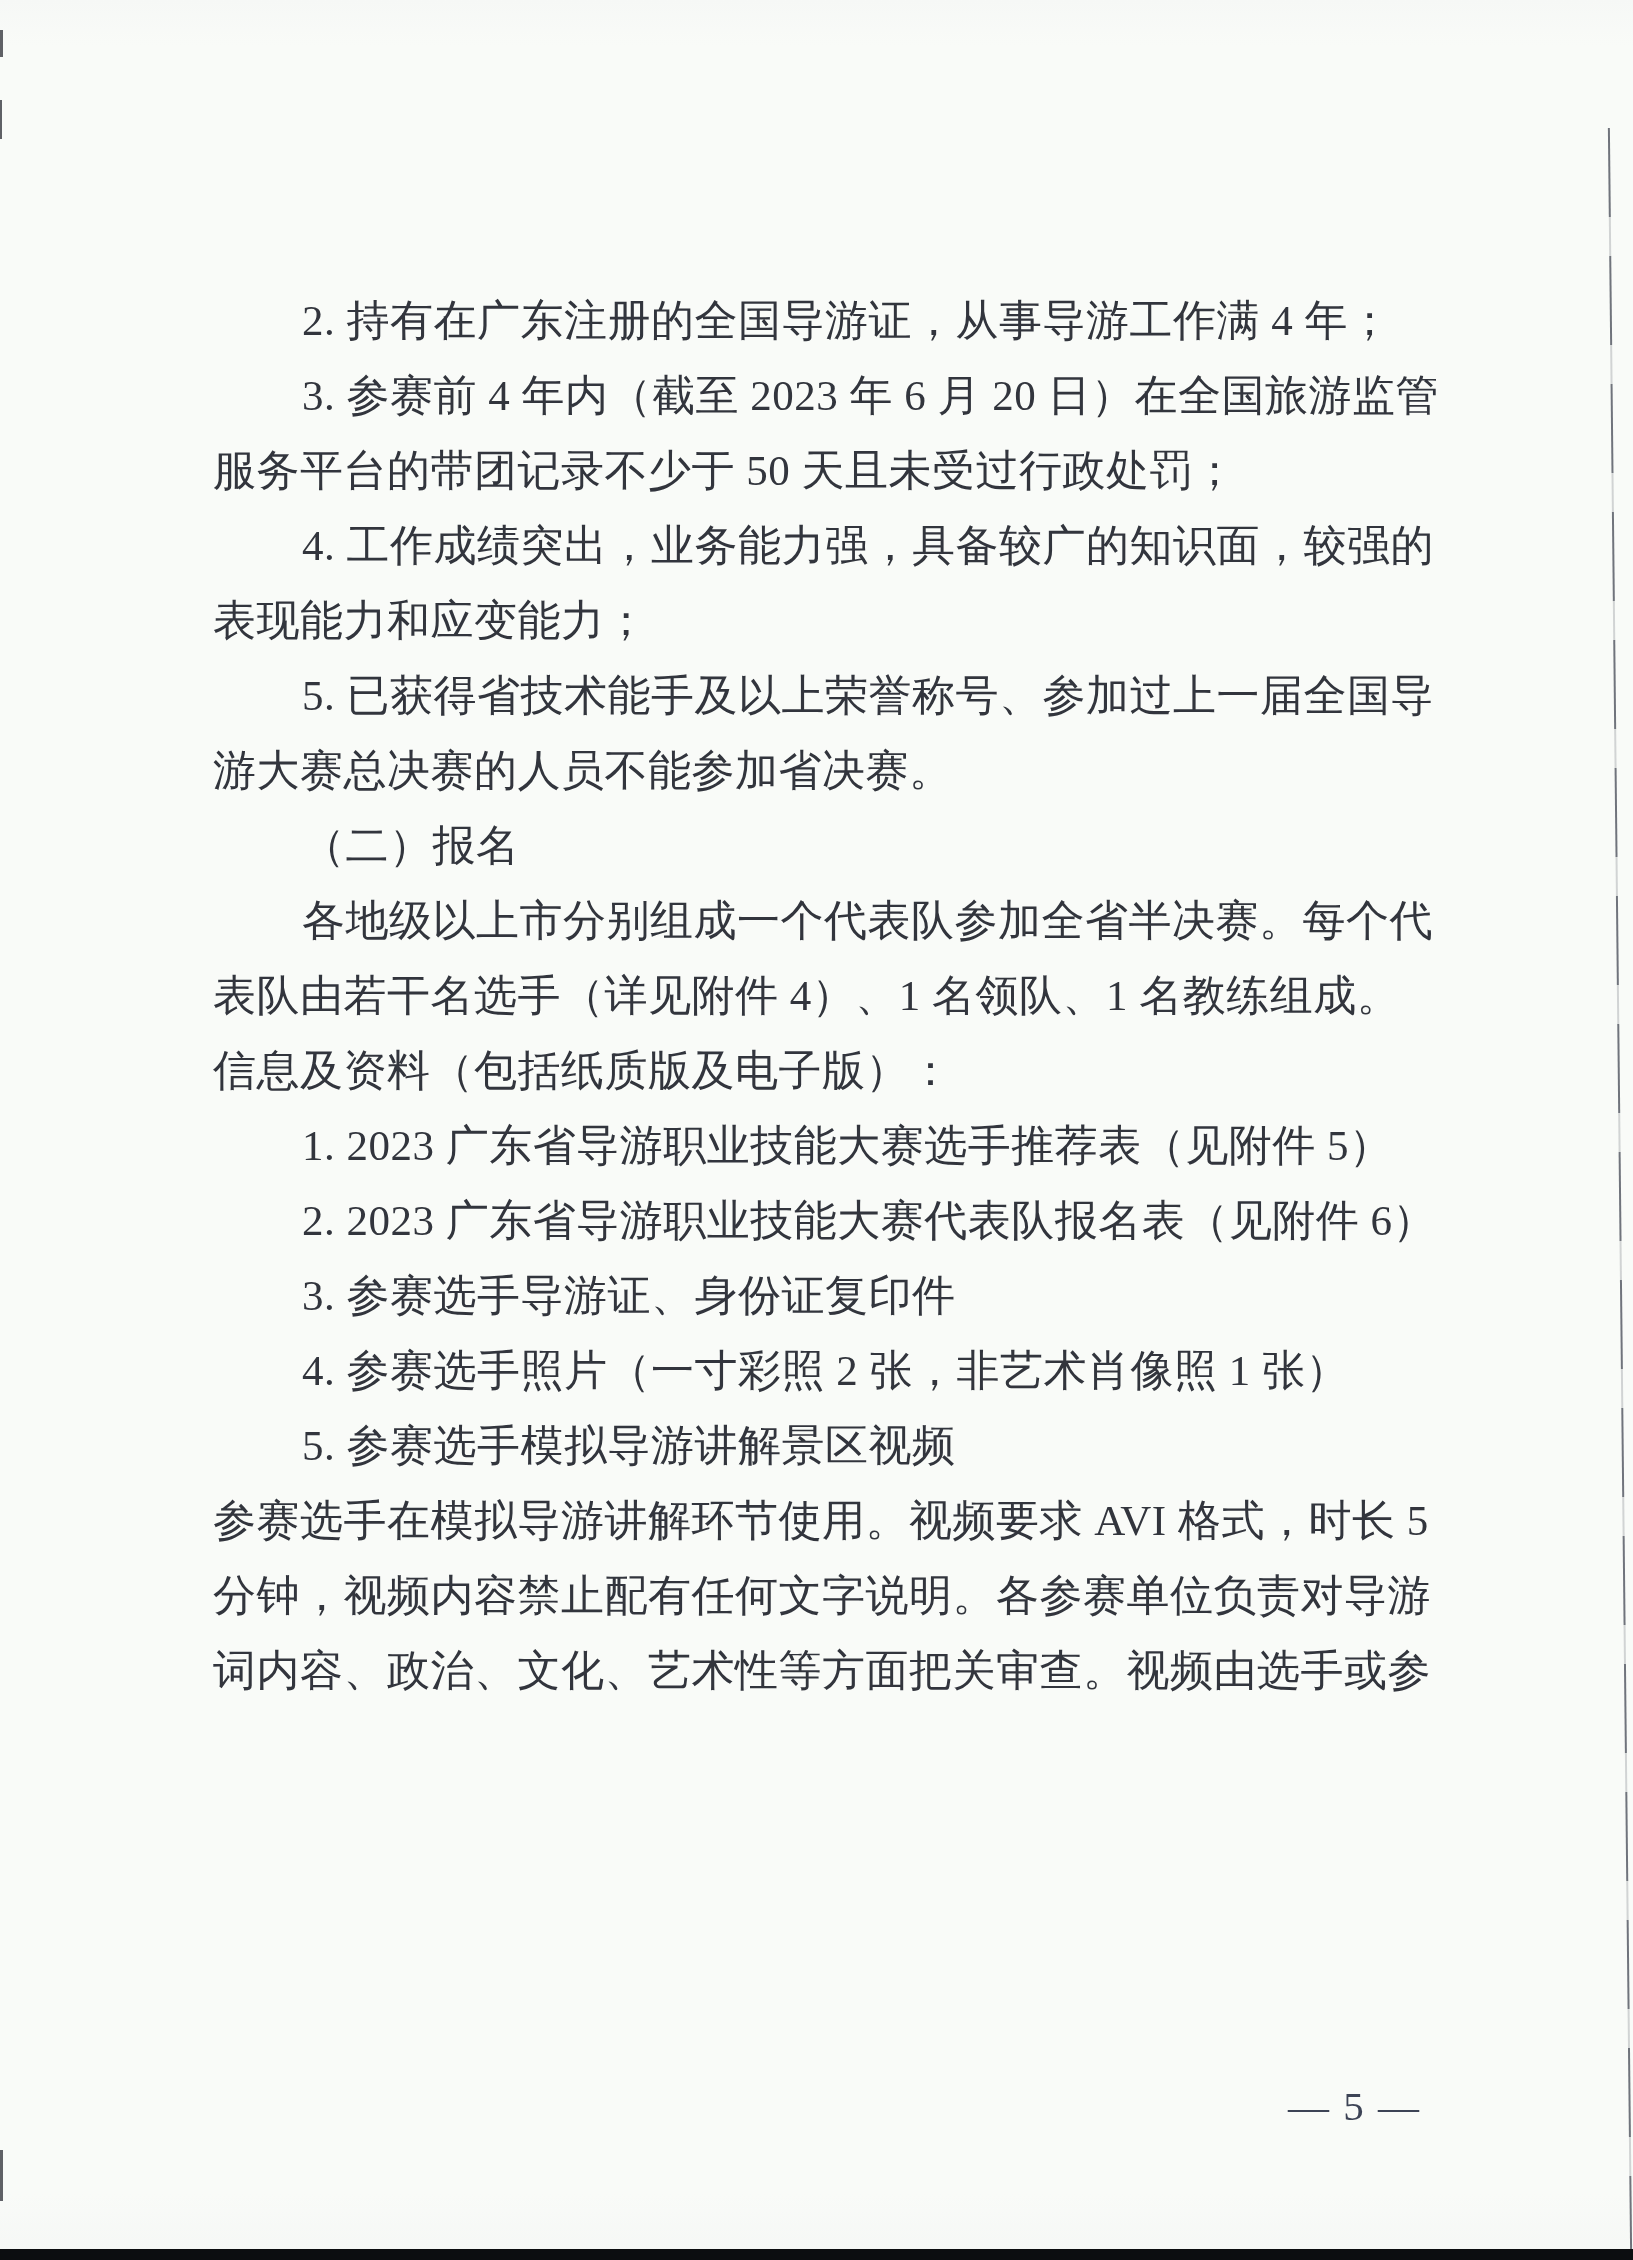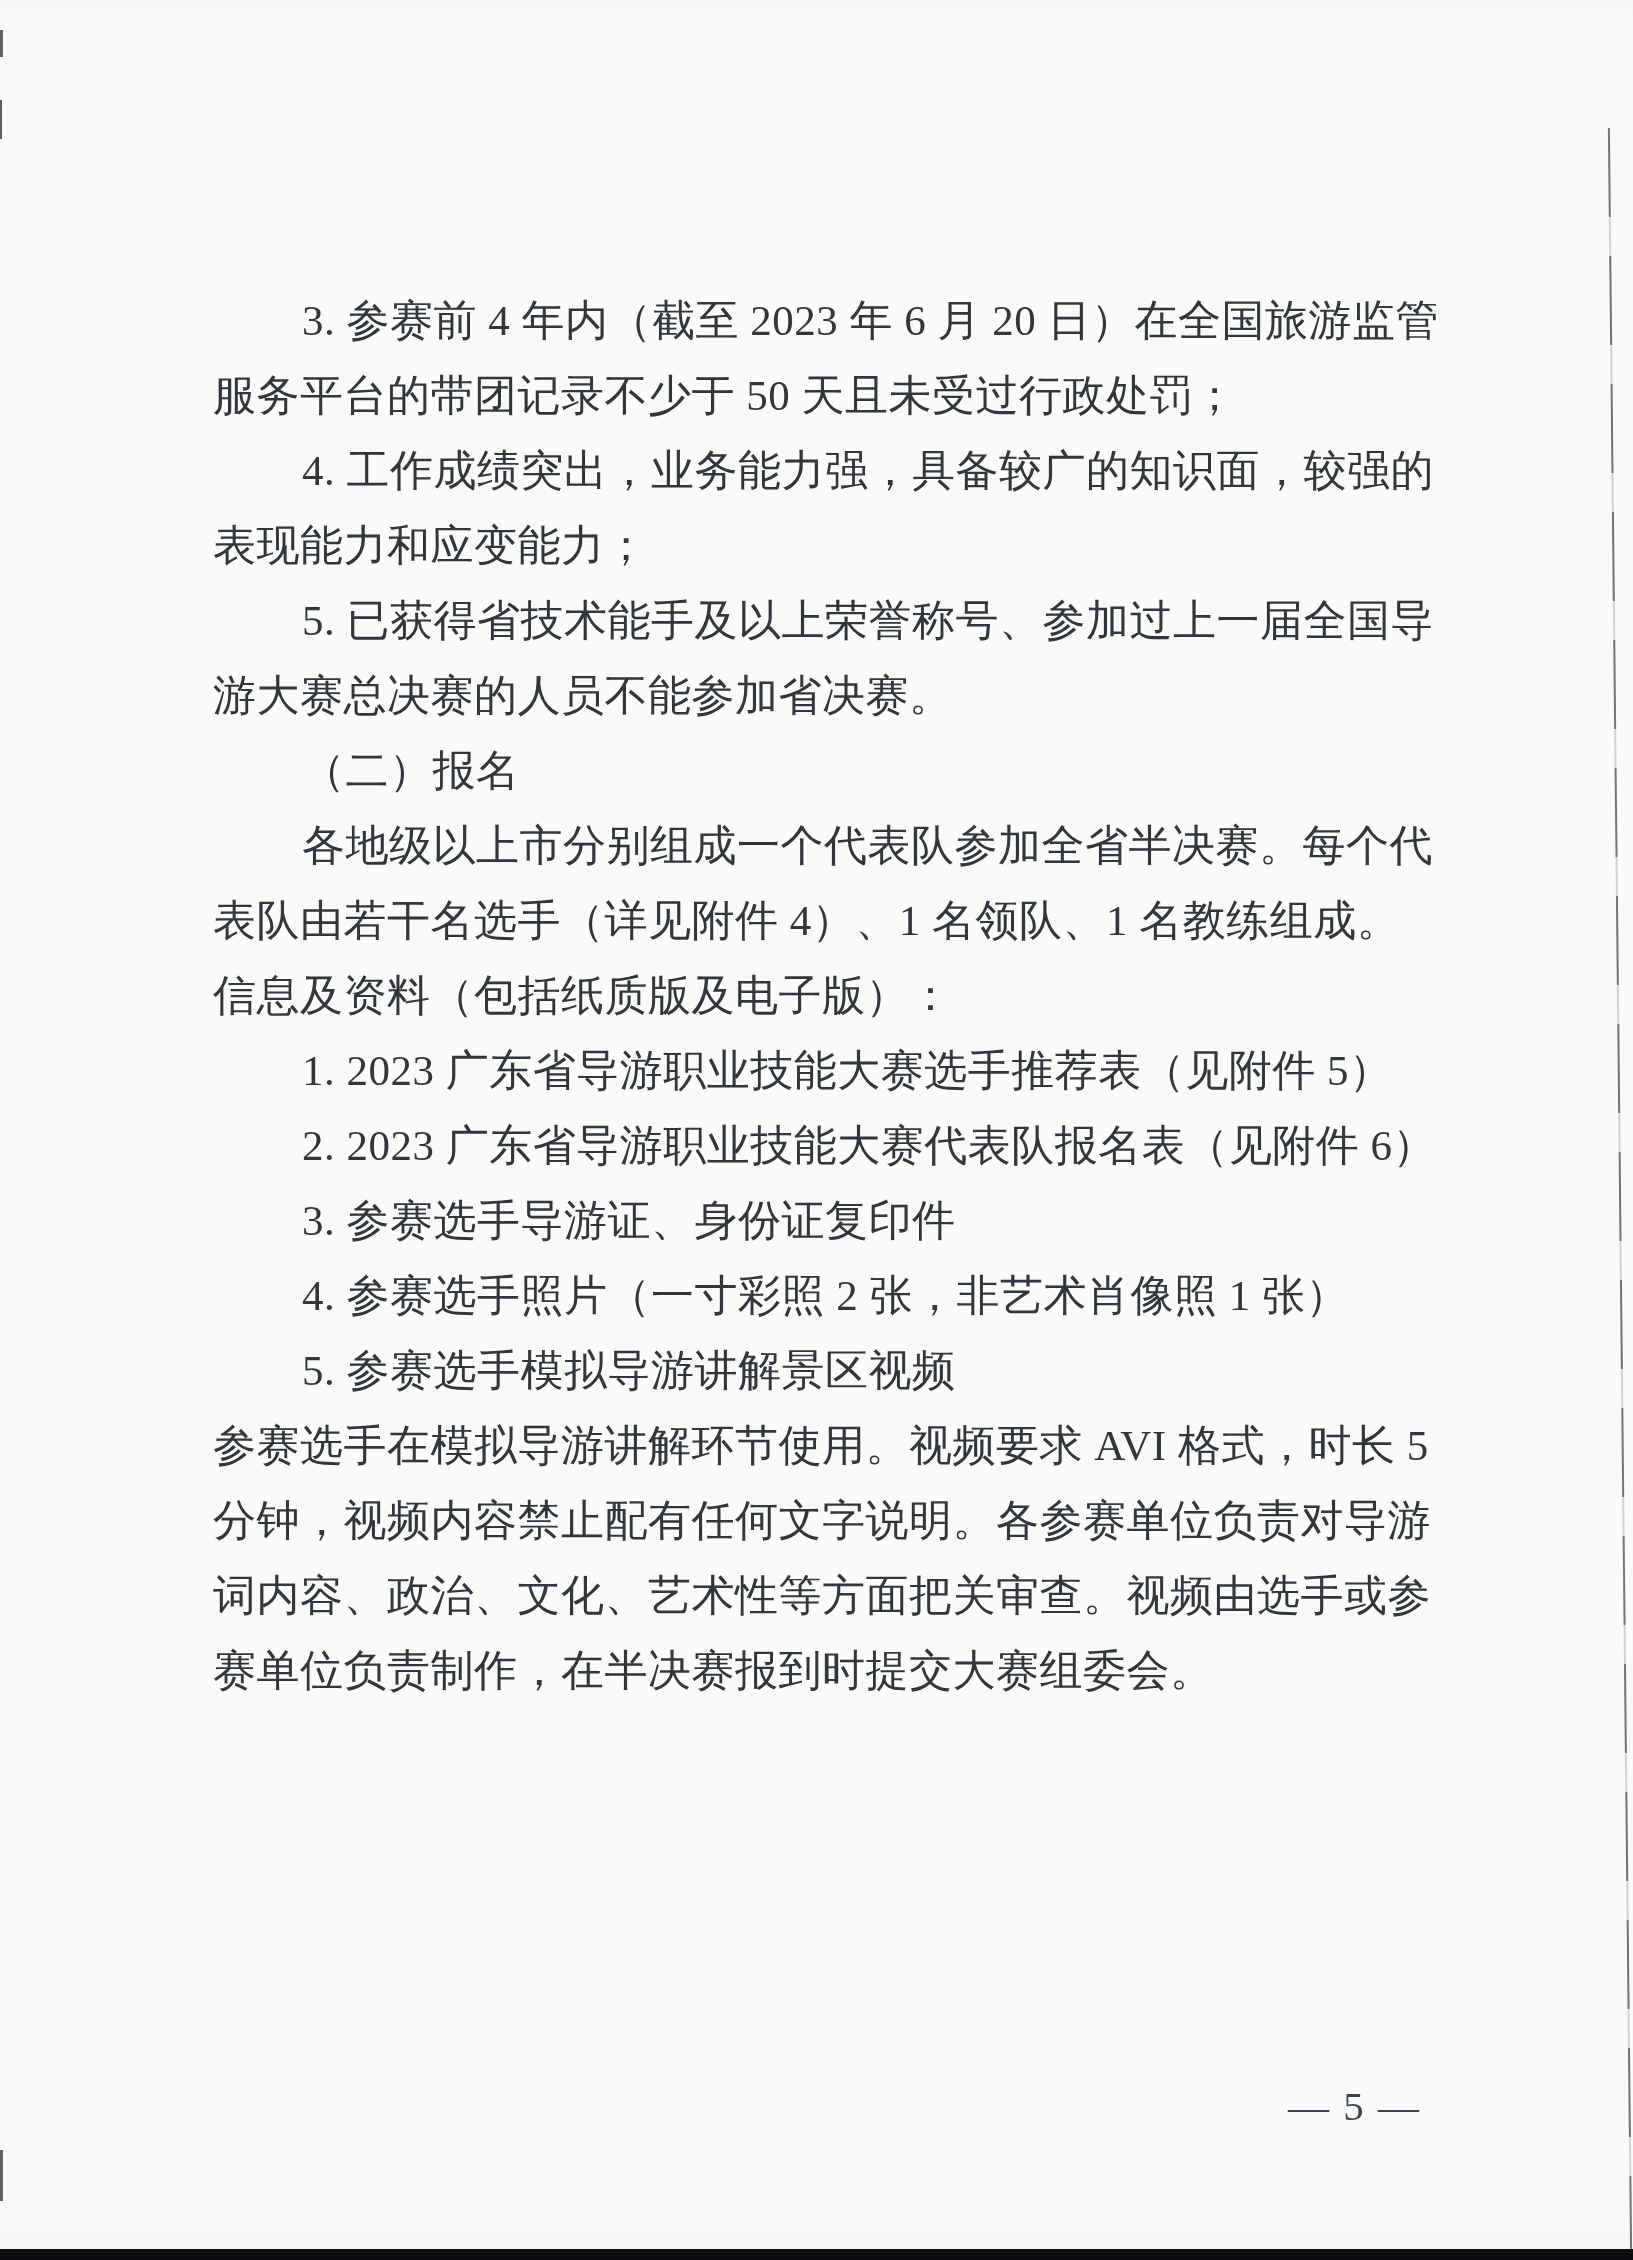--- a/index.html
+++ b/index.html
@@ -66,39 +66,39 @@
   }
   .scan-mark.m1{left:0;top:29.6px;width:3px;height:27.6px;}
   .scan-mark.m2{left:0;top:100px;width:2px;height:39px;}
   .scan-mark.m3{left:0;top:2150px;width:3px;height:51px;}
 </style>
 </head>
 <body>
 
 <main class="page">
   <section class="doc-body">
+      <div class="line indent">2. 持有在广东注册的全国导游证，从事导游工作满 4 年；</div>
       <div class="line indent">3. 参赛前 4 年内（截至 2023 年 6 月 20 日）在全国旅游监管</div>
       <div class="line">服务平台的带团记录不少于 50 天且未受过行政处罚；</div>
       <div class="line indent">4. 工作成绩突出，业务能力强，具备较广的知识面，较强的</div>
       <div class="line">表现能力和应变能力；</div>
       <div class="line indent">5. 已获得省技术能手及以上荣誉称号、参加过上一届全国导</div>
       <div class="line">游大赛总决赛的人员不能参加省决赛。</div>
       <div class="line indent">（二）报名</div>
       <div class="line indent">各地级以上市分别组成一个代表队参加全省半决赛。每个代</div>
       <div class="line">表队由若干名选手（详见附件 4）、1 名领队、1 名教练组成。</div>
       <div class="line">信息及资料（包括纸质版及电子版）：</div>
       <div class="line indent">1. 2023 广东省导游职业技能大赛选手推荐表（见附件 5）</div>
       <div class="line indent">2. 2023 广东省导游职业技能大赛代表队报名表（见附件 6）</div>
       <div class="line indent">3. 参赛选手导游证、身份证复印件</div>
       <div class="line indent">4. 参赛选手照片（一寸彩照 2 张，非艺术肖像照 1 张）</div>
       <div class="line indent">5. 参赛选手模拟导游讲解景区视频</div>
       <div class="line">参赛选手在模拟导游讲解环节使用。视频要求 AVI 格式，时长 5</div>
       <div class="line">分钟，视频内容禁止配有任何文字说明。各参赛单位负责对导游</div>
       <div class="line">词内容、政治、文化、艺术性等方面把关审查。视频由选手或参</div>
-      <div class="line">赛单位负责制作，在半决赛报到时提交大赛组委会。</div>
     </section>
 
   <div class="page-number">— 5 —</div>
 
   <div class="scan-edge-line"></div>
   <div class="scan-mark m1"></div>
   <div class="scan-mark m2"></div>
   <div class="scan-mark m3"></div>
   <div class="scan-bottom-bar"></div>
 </main>

